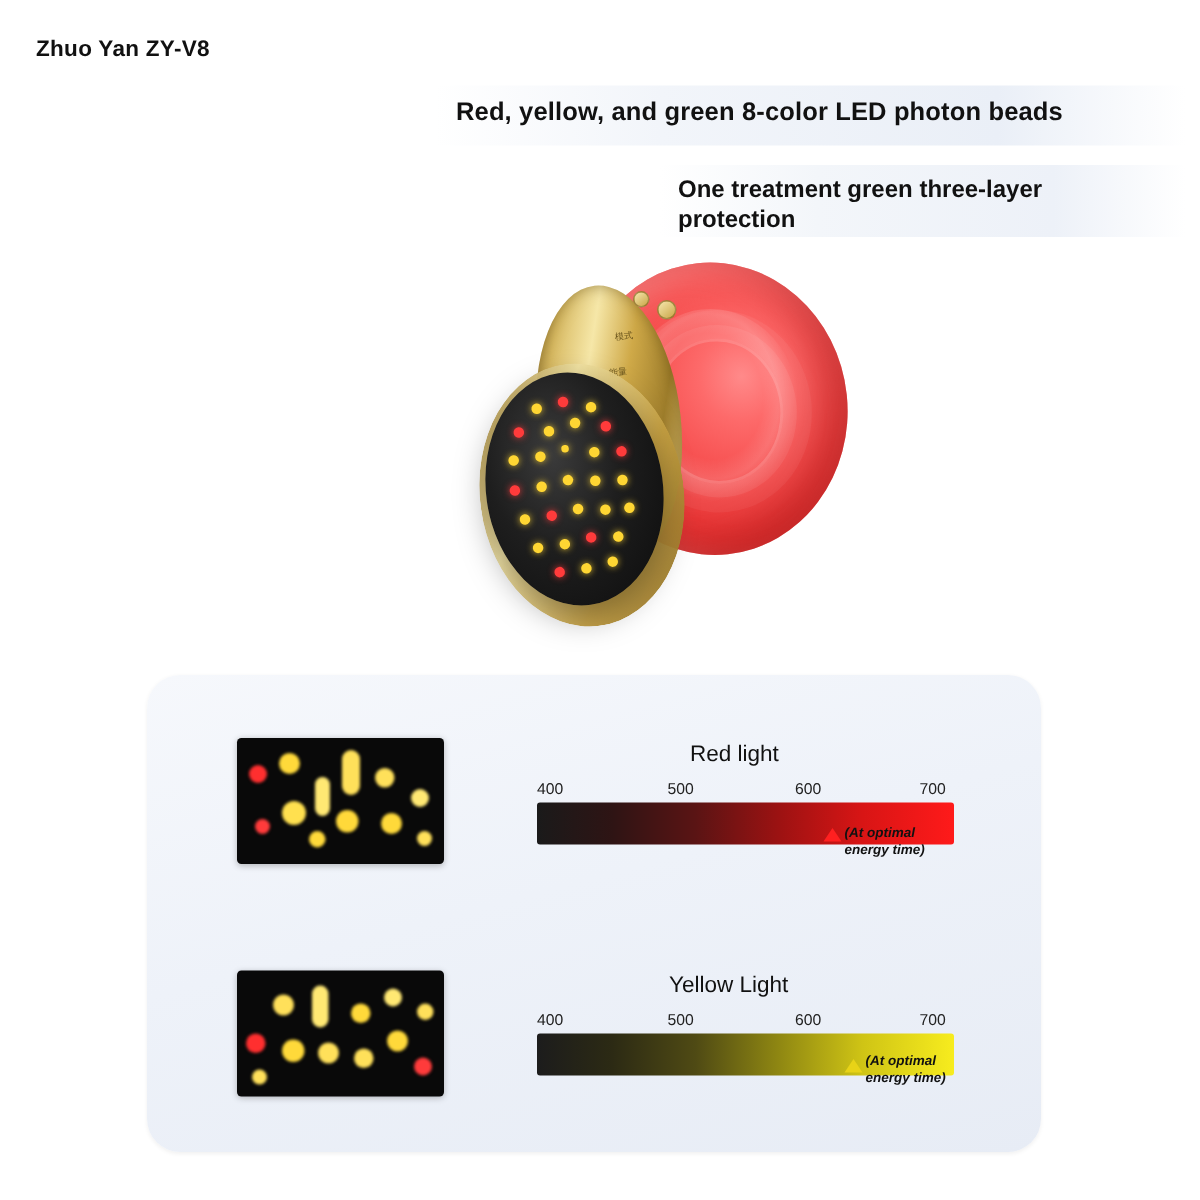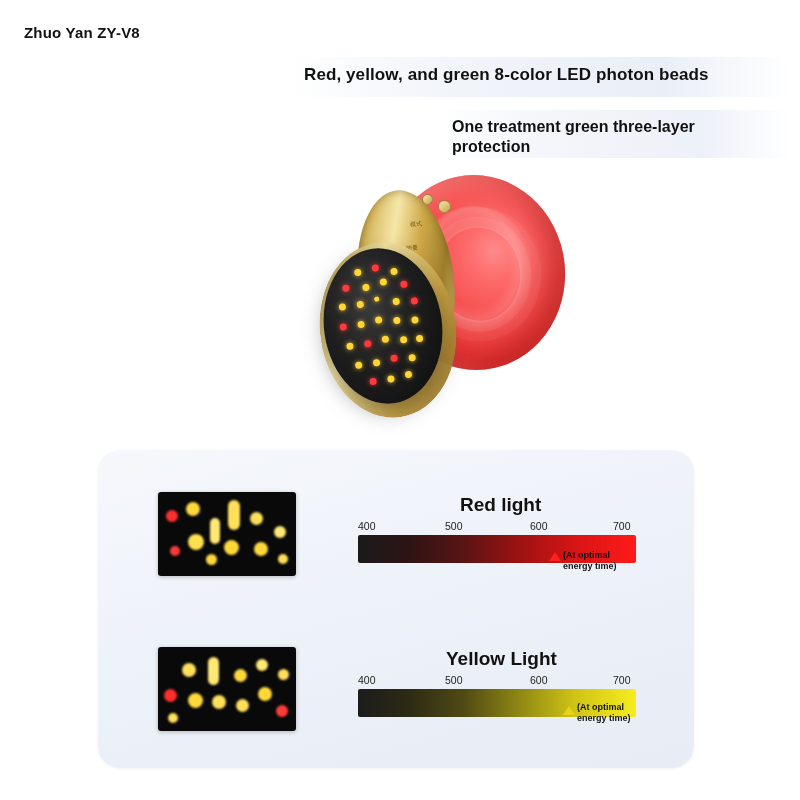--- a/index.html
+++ b/index.html
@@ -190,22 +190,22 @@
     box-shadow: 0 1px 4px rgba(0,0,0,0.25);
   }
   .sw-dot {
     position: absolute;
     border-radius: 50%;
     filter: blur(1.1px);
   }
 
   .section-title {
     position: absolute;
-    font-size: 19px;
-    font-weight: bold;
+    font-size: 15px;
+    font-weight: normal;
     color: #111111;
   }
 
   .scale-wrap { position: absolute; }
   .ticks {
     position: relative;
     width: 278px;
     height: 15px;
     font-size: 10.5px;
     color: #222222;
@@ -231,20 +231,21 @@
   }
   .marker.red { border-bottom: 9px solid #ff2020; }
   .marker.yellow { border-bottom: 9px solid #e8d317; }
   .marker-note {
     position: absolute;
     font-size: 9px;
     line-height: 1.18;
     color: #111111;
     width: 54px;
     font-weight: bold;
+    font-style: italic;
   }
 </style>
 </head>
 <body>
 
 <div class="brand">Zhuo Yan ZY-V8</div>
 
 <div class="headline-band"></div>
 <div class="headline-1">Red, yellow, and green 8-color LED photon beads</div>
 

